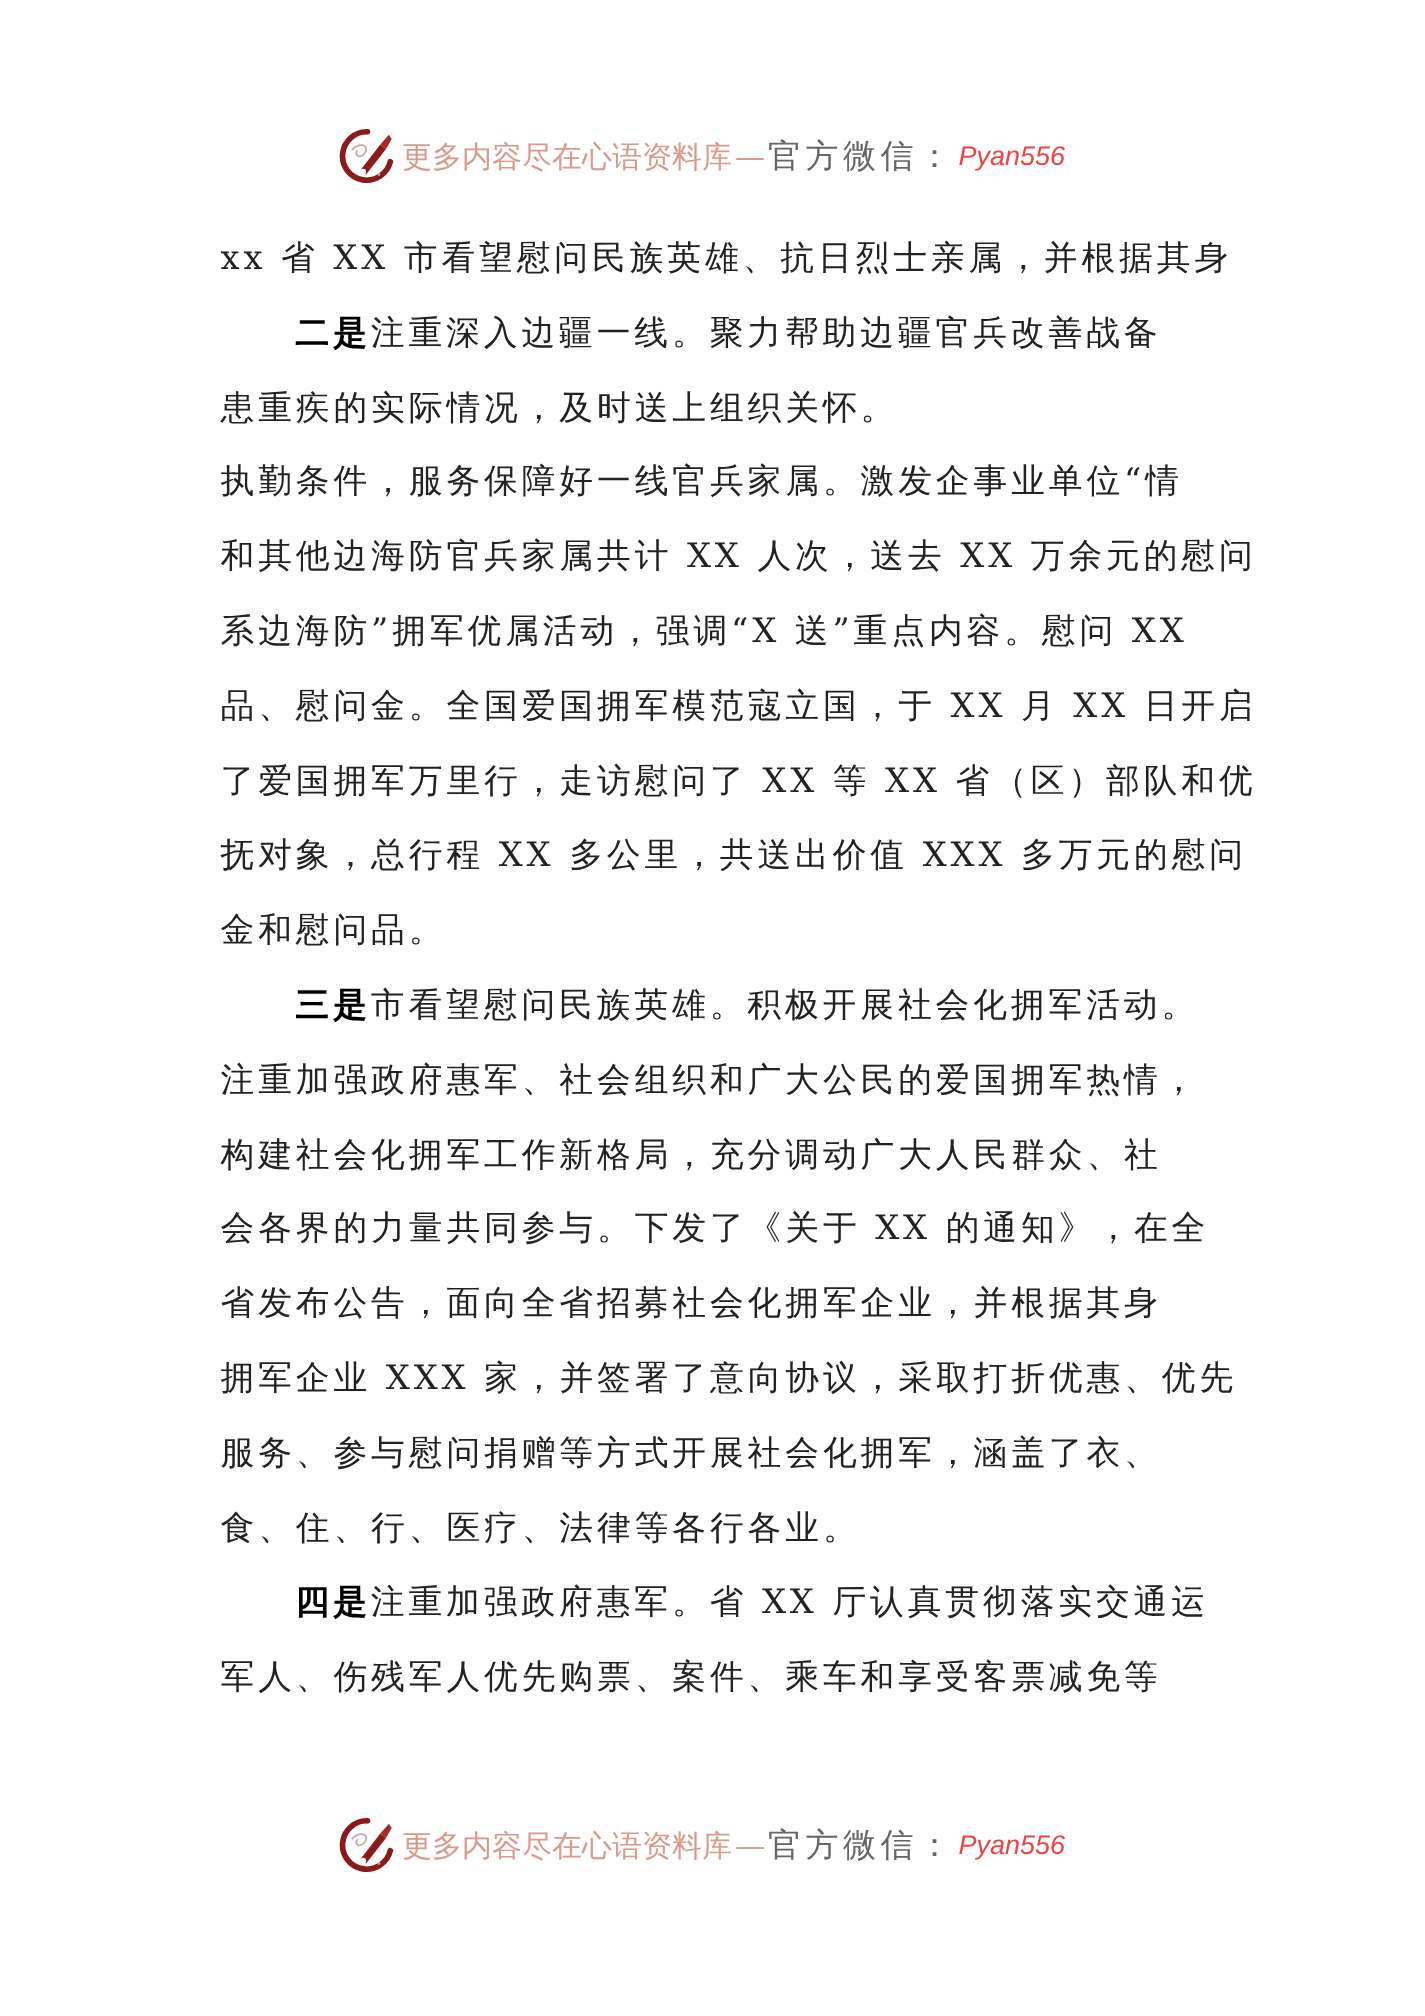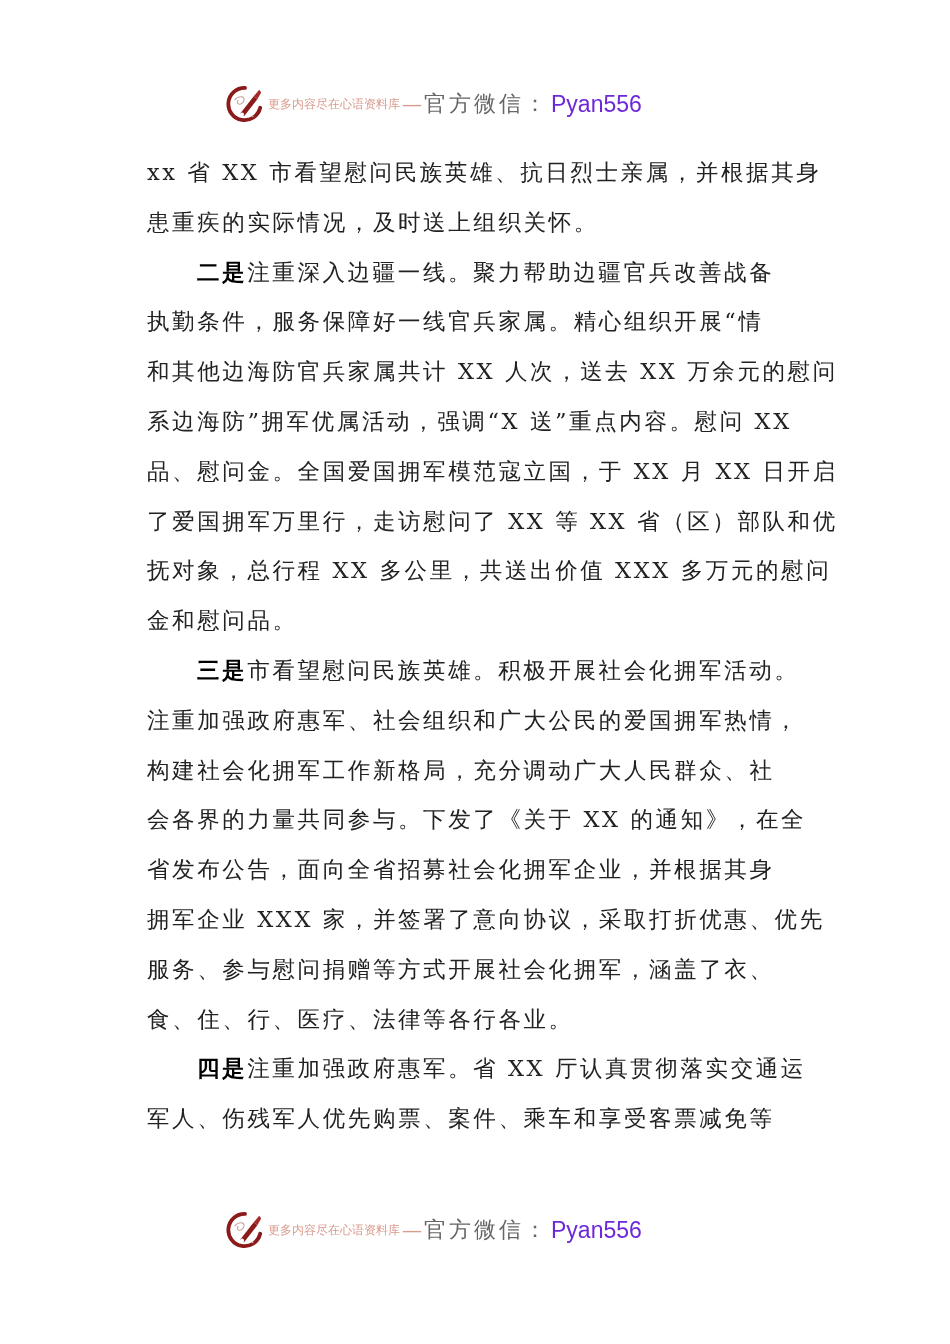--- a/index.html
+++ b/index.html
@@ -26,40 +26,41 @@
     .banner.top { top: 82px; }
     .banner.bottom { top: 1208px; }
     .logo {
       width: 38px;
       height: 38px;
       margin-right: 4px;
       flex: 0 0 auto;
     }
     .banner-main {
       font-family: "DejaVu Serif", "Liberation Serif", serif;
-      font-size: 12px;
+      font-size: 20px;
       color: #d99a8c;
       letter-spacing: 0px;
     }
     .banner-dash {
       font-size: 20px;
       color: #d99a8c;
       margin: 0 2px;
     }
     .banner-wechat {
       font-family: "DejaVu Serif", "Liberation Serif", serif;
       font-size: 22px;
       color: #666666;
       letter-spacing: 3px;
     }
     .banner-id {
       font-family: "Liberation Sans", "DejaVu Sans", sans-serif;
-      font-size: 23px;
-      color: #6d28d9;
+      font-size: 18px;
+      color: #ef4444;
       margin-left: 2px;
+      font-style: italic;
     }
     .content {
       position: absolute;
       left: 147px;
       top: 148px;
       width: 662px;
     }
     .line {
       height: 49.8px;
       line-height: 49.8px;
@@ -89,23 +90,23 @@
     <circle cx="28" cy="33" r="1" fill="#c9a5a5"></circle>
   </svg>
   <span class="banner-main">更多内容尽在心语资料库</span>
   <span class="banner-dash">—</span>
   <span class="banner-wechat">官方微信：</span>
   <span class="banner-id">Pyan556</span>
 </div>
 
 <div class="content">
   <div class="line"><span class="lead"></span><span>xx 省 XX 市看望慰问民族英雄、抗日烈士亲属，并根据其身</span></div>
+  <div class="line indent"><span class="lead">二是</span><span>注重深入边疆一线。聚力帮助边疆官兵改善战备</span></div>
   <div class="line"><span class="lead"></span><span>患重疾的实际情况，及时送上组织关怀。</span></div>
-  <div class="line indent"><span class="lead">二是</span><span>注重深入边疆一线。聚力帮助边疆官兵改善战备</span></div>
-  <div class="line"><span class="lead"></span><span>执勤条件，服务保障好一线官兵家属。精心组织开展“情</span></div>
+  <div class="line"><span class="lead"></span><span>执勤条件，服务保障好一线官兵家属。激发企事业单位“情</span></div>
   <div class="line"><span class="lead"></span><span>和其他边海防官兵家属共计 XX 人次，送去 XX 万余元的慰问</span></div>
   <div class="line"><span class="lead"></span><span>系边海防”拥军优属活动，强调“X 送”重点内容。慰问 XX</span></div>
   <div class="line"><span class="lead"></span><span>品、慰问金。全国爱国拥军模范寇立国，于 XX 月 XX 日开启</span></div>
   <div class="line"><span class="lead"></span><span>了爱国拥军万里行，走访慰问了 XX 等 XX 省（区）部队和优</span></div>
   <div class="line"><span class="lead"></span><span>抚对象，总行程 XX 多公里，共送出价值 XXX 多万元的慰问</span></div>
   <div class="line"><span class="lead"></span><span>金和慰问品。</span></div>
   <div class="line indent"><span class="lead">三是</span><span>市看望慰问民族英雄。积极开展社会化拥军活动。</span></div>
   <div class="line"><span class="lead"></span><span>注重加强政府惠军、社会组织和广大公民的爱国拥军热情，</span></div>
   <div class="line"><span class="lead"></span><span>构建社会化拥军工作新格局，充分调动广大人民群众、社</span></div>
   <div class="line"><span class="lead"></span><span>会各界的力量共同参与。下发了《关于 XX 的通知》，在全</span></div>

